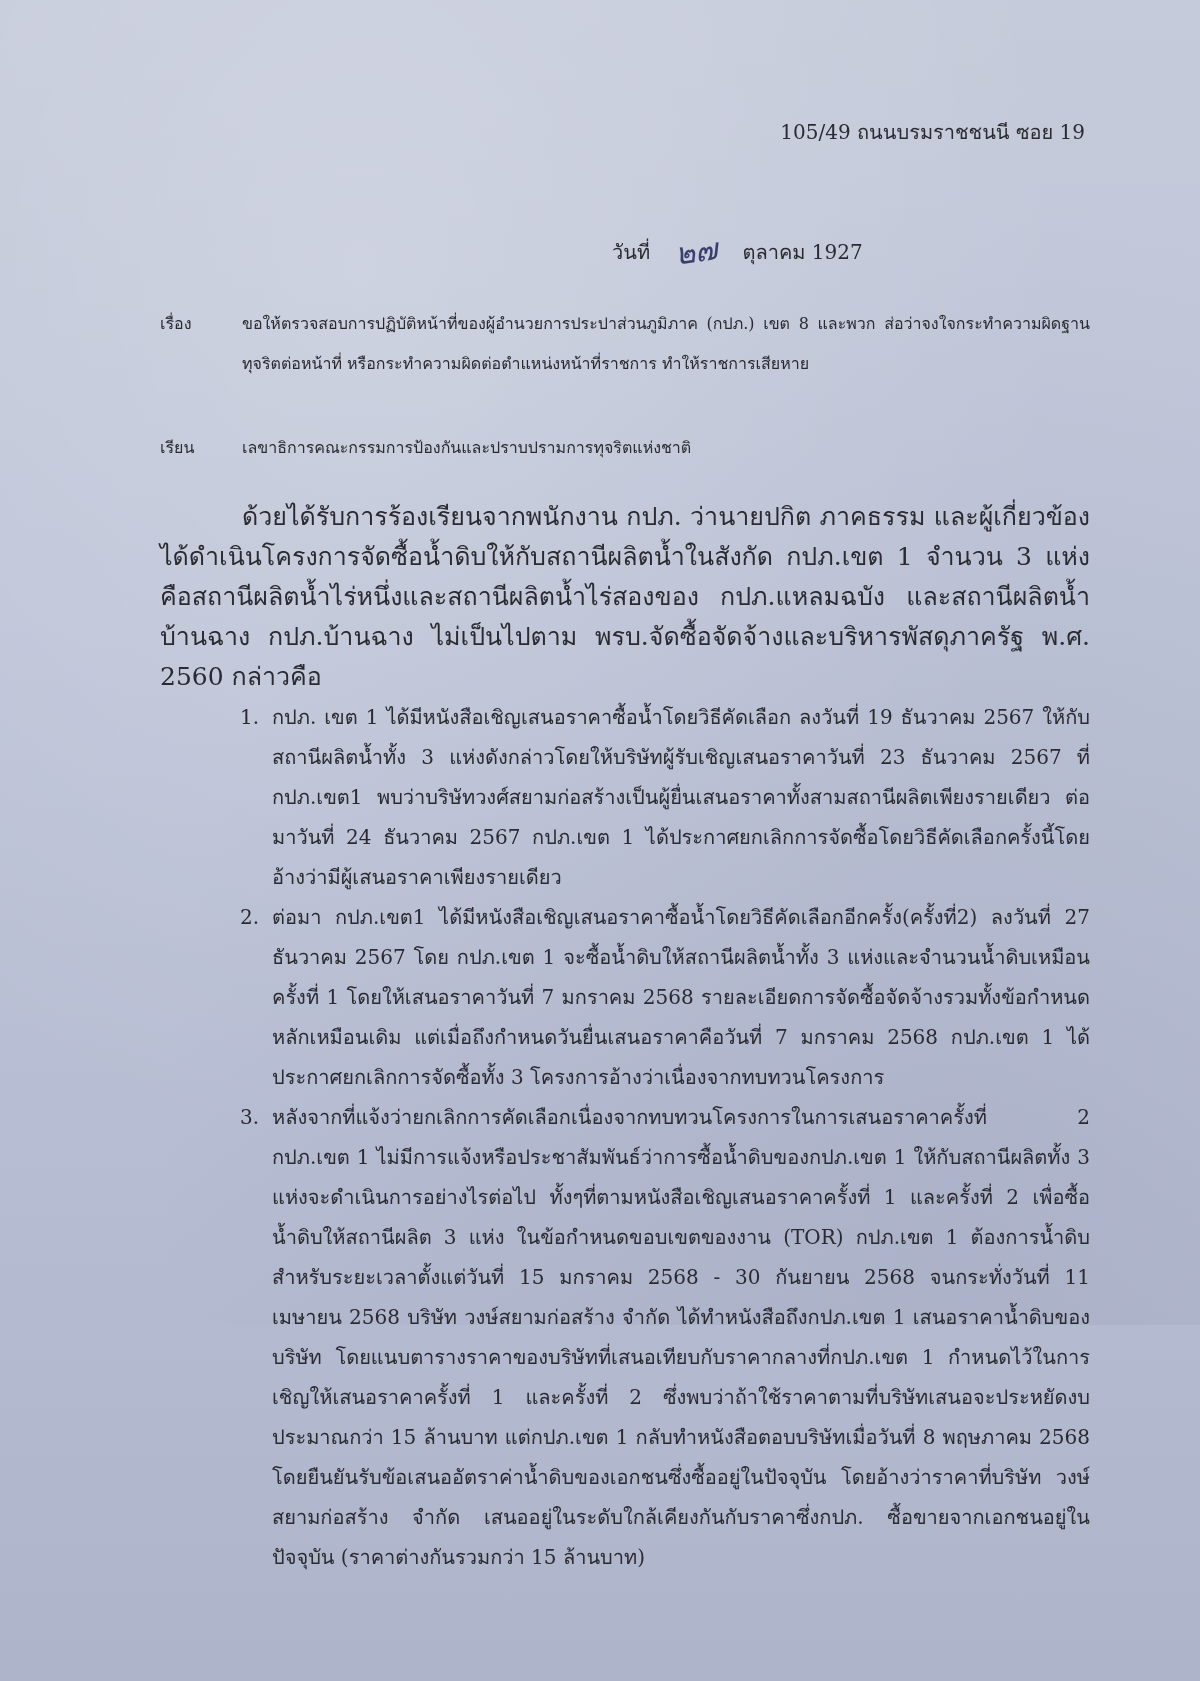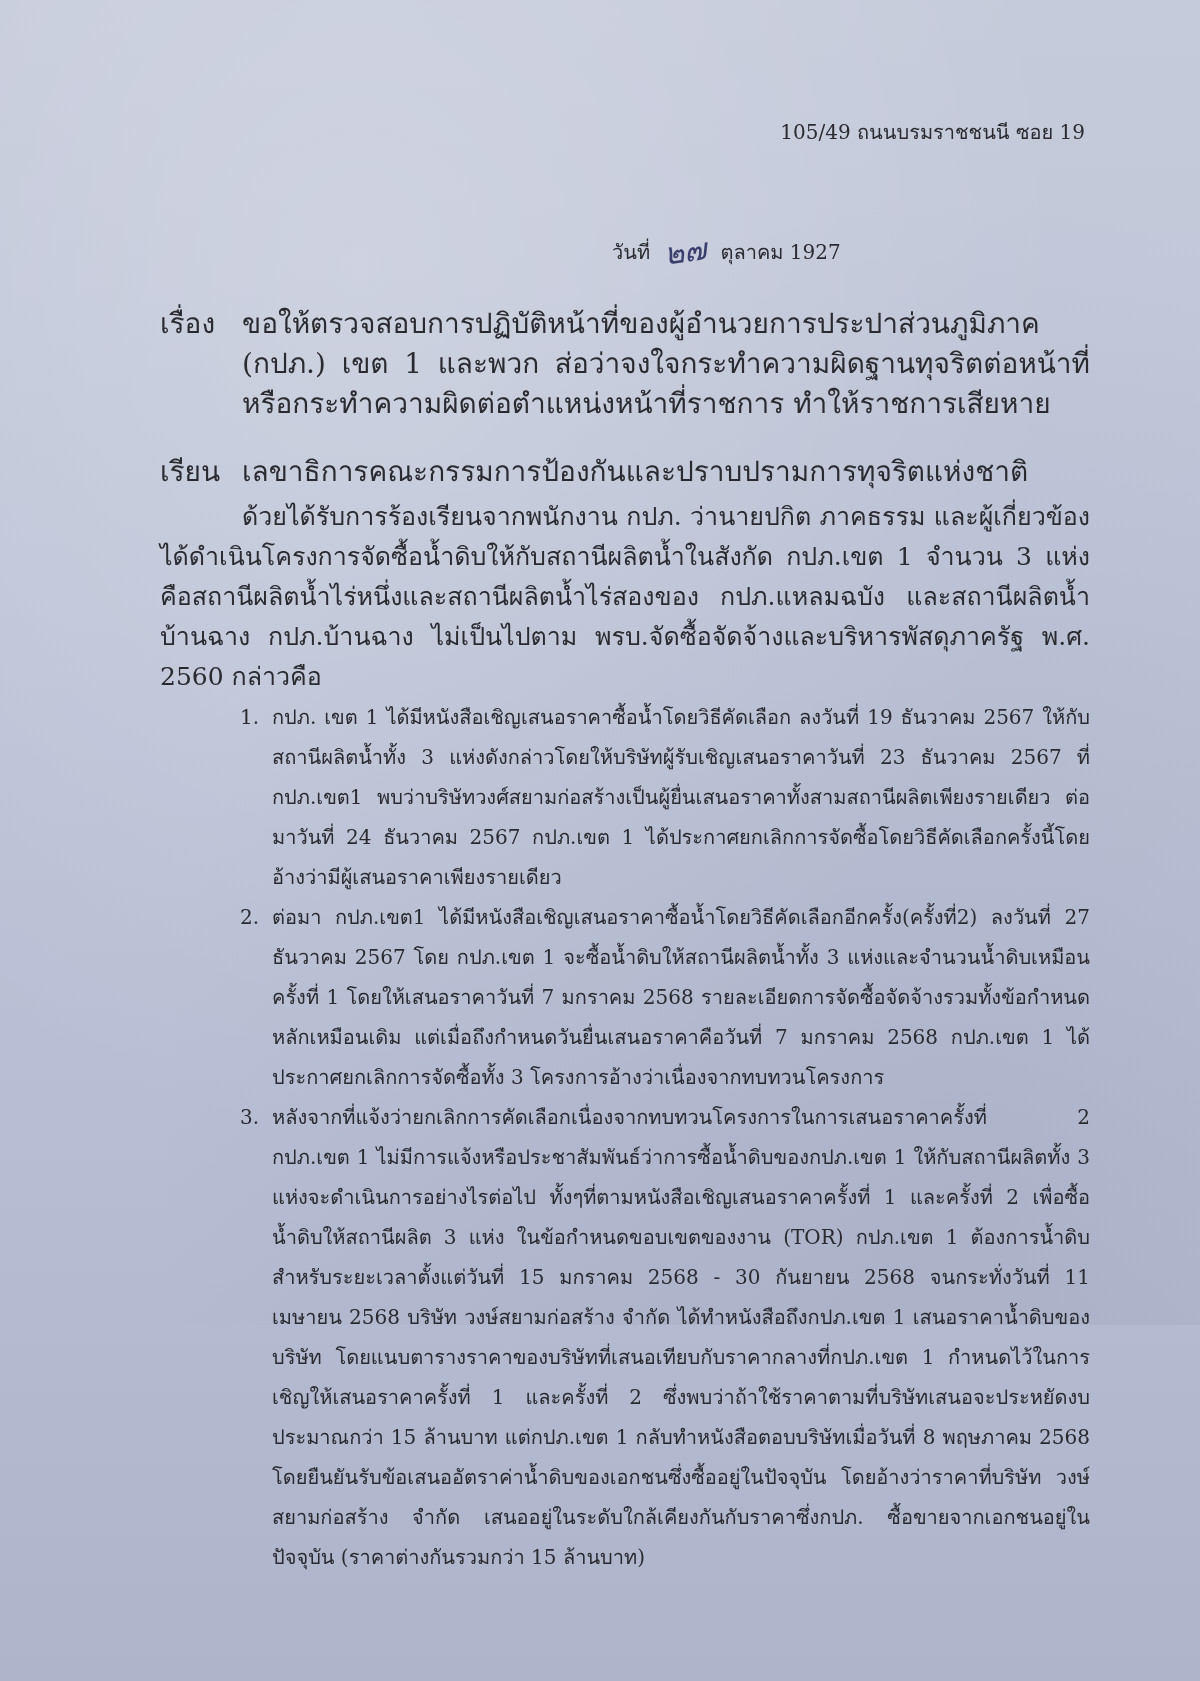--- a/index.html
+++ b/index.html
@@ -31,49 +31,49 @@
       font-size: 20px;
       line-height: 40px;
     }
     .date-line {
       position: absolute;
       left: 612px;
       top: 228px;
       font-size: 20px;
       display: flex;
       align-items: center;
-      gap: 10px;
+      gap: 21px;
     }
     .date-handwritten {
       font-family: "DejaVu Serif", serif;
       font-style: italic;
       font-size: 30px;
       color: #3a3f6e;
       margin: 0 4px;
       transform: rotate(-8deg);
       display: inline-block;
     }
     .header-row {
       position: absolute;
       left: 160px;
       width: 930px;
-      font-size: 28px;
+      font-size: 16px;
       line-height: 40px;
       display: flex;
     }
     .header-label {
       width: 82px;
       flex: 0 0 82px;
     }
     .header-text {
       flex: 1;
       text-align: justify;
     }
     .subject-row { top: 304px; }
-    .to-row { top: 428px; margin-top: 24px; }
+    .to-row { top: 428px; }
 
     .intro {
       position: absolute;
       left: 160px;
       top: 497px;
       width: 930px;
       font-size: 25px;
       line-height: 40px;
       text-align: justify;
       text-indent: 82px;
@@ -113,21 +113,21 @@
   </div>
 
   <div class="date-line">
     <span>วันที่</span>
     <span class="date-handwritten">๒๗</span>
     <span>ตุลาคม  1927</span>
   </div>
 
   <div class="header-row subject-row">
     <div class="header-label">เรื่อง</div>
-    <div class="header-text">ขอให้ตรวจสอบการปฏิบัติหน้าที่ของผู้อำนวยการประปาส่วนภูมิภาค (กปภ.) เขต 1 และพวก ส่อว่าจงใจกระทำความผิดฐานทุจริตต่อหน้าที่  หรือกระทำความผิดต่อตำแหน่งหน้าที่ราชการ  ทำให้ราชการเสียหาย</div>
+    <div class="header-text">ขอให้ตรวจสอบการปฏิบัติหน้าที่ของผู้อำนวยการประปาส่วนภูมิภาค (กปภ.) เขต 8 และพวก ส่อว่าจงใจกระทำความผิดฐานทุจริตต่อหน้าที่  หรือกระทำความผิดต่อตำแหน่งหน้าที่ราชการ  ทำให้ราชการเสียหาย</div>
   </div>
 
   <div class="header-row to-row">
     <div class="header-label">เรียน</div>
     <div class="header-text">เลขาธิการคณะกรรมการป้องกันและปราบปรามการทุจริตแห่งชาติ</div>
   </div>
 
   <p class="intro">ด้วยได้รับการร้องเรียนจากพนักงาน กปภ. ว่านายปกิต ภาคธรรม และผู้เกี่ยวข้อง ได้ดำเนินโครงการจัดซื้อน้ำดิบให้กับสถานีผลิตน้ำในสังกัด กปภ.เขต 1 จำนวน 3 แห่งคือสถานีผลิตน้ำไร่หนึ่งและสถานีผลิตน้ำไร่สองของ กปภ.แหลมฉบัง และสถานีผลิตน้ำบ้านฉาง กปภ.บ้านฉาง ไม่เป็นไปตาม พรบ.จัดซื้อจัดจ้างและบริหารพัสดุภาครัฐ พ.ศ. 2560 กล่าวคือ</p>
 
   <ol class="items">

